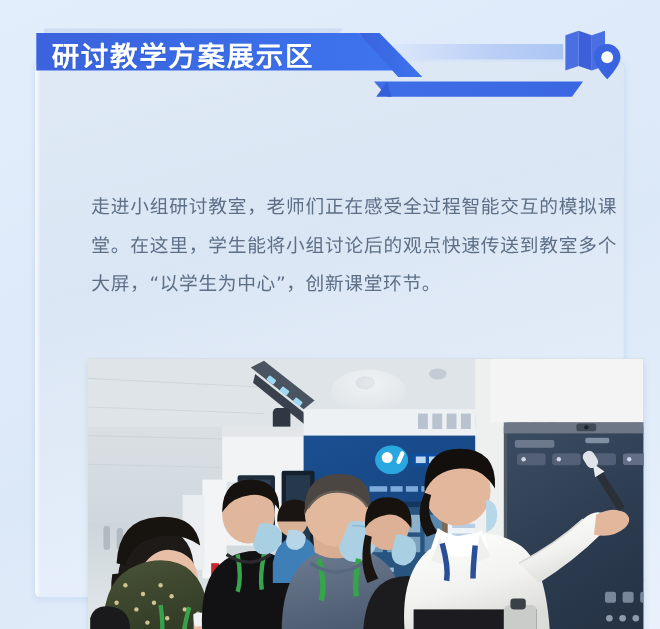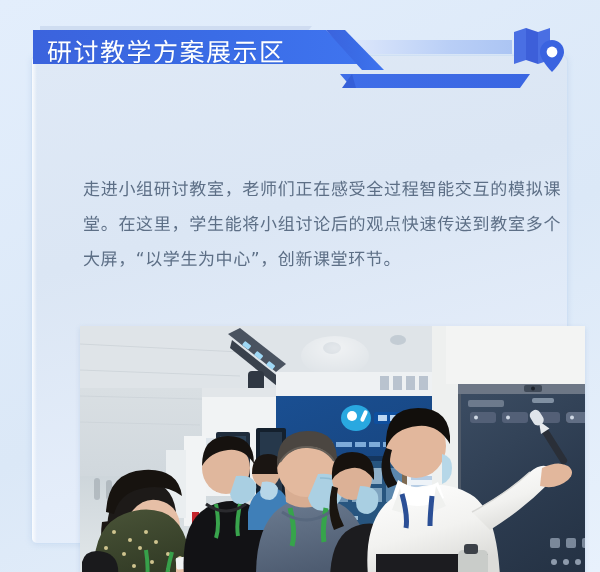--- a/index.html
+++ b/index.html
@@ -61,21 +61,21 @@
   
   #banner-title {
     position: absolute;
     left: 47px;
     top: 31px;
     height: 42px;
     display: flex;
     align-items: center;
     color: #ffffff;
     font-size: 25px;
-    font-weight: normal;
+    font-weight: bold;
     letter-spacing: 1.5px;
     line-height: 1;
     white-space: nowrap;
     text-shadow: 0 1px 1px rgba(30, 70, 160, 0.30);
   }
 
   
   #body-text {
     position: absolute;
     left: 51px;

